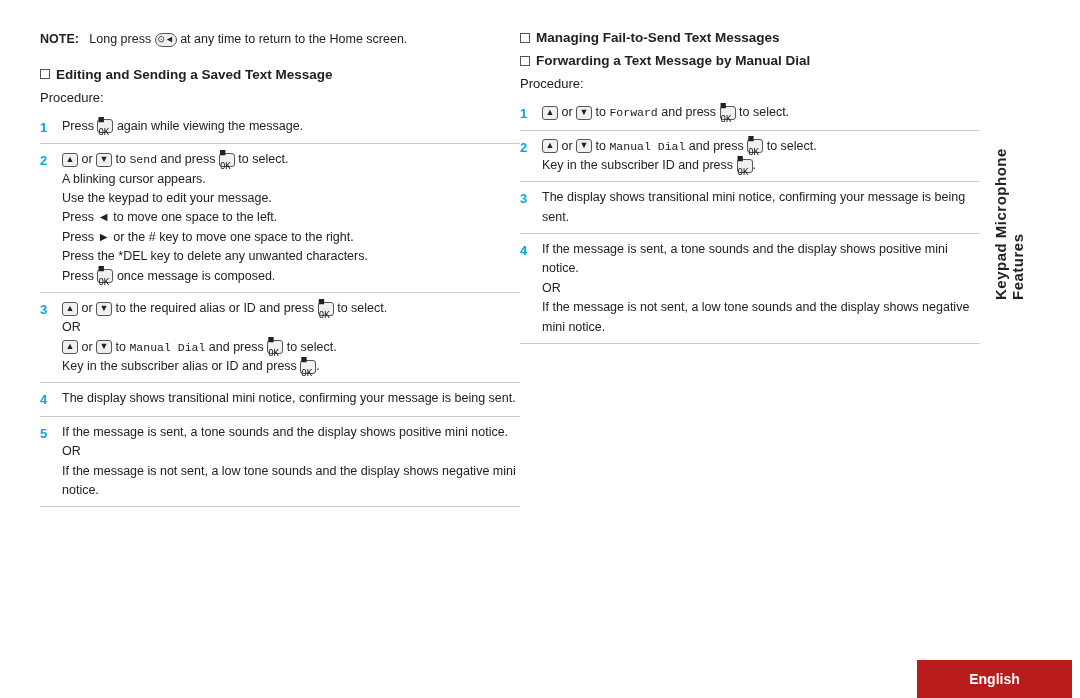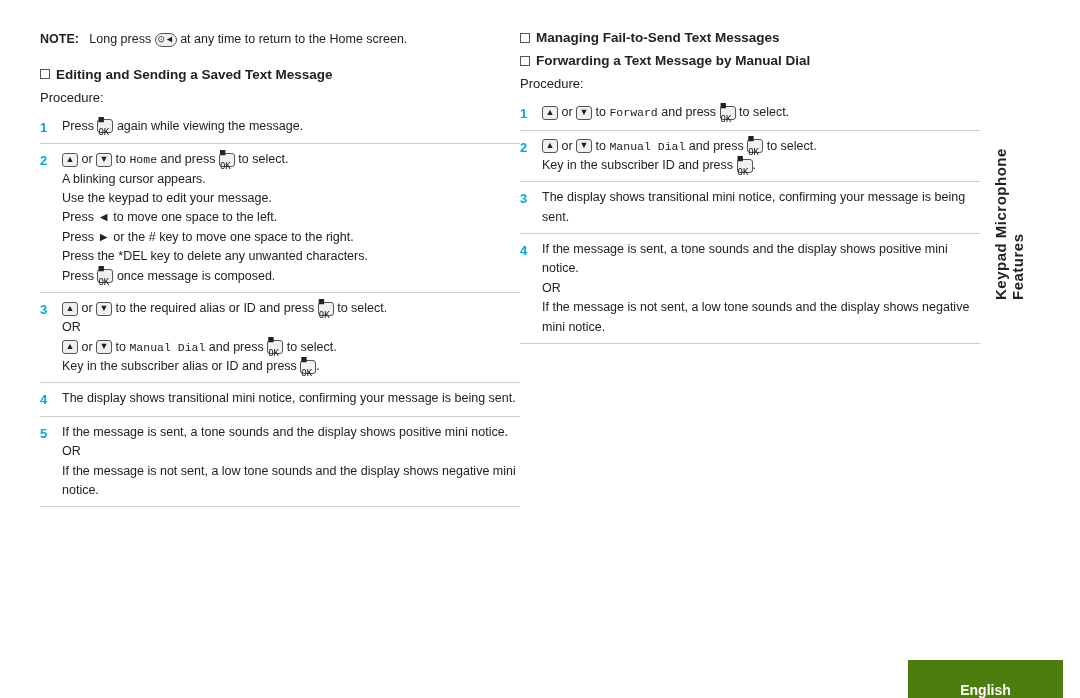--- a/index.html
+++ b/index.html
@@ -144,26 +144,26 @@
       font-weight: bold;
       color: #222;
       writing-mode: vertical-rl;
       transform: rotate(180deg);
       letter-spacing: 0.5px;
     }
 
     .english-badge {
       position: absolute;
       bottom: 0;
-      right: 17px;
+      right: 8px;
       width: 155px;
       height: 38px;
-      background: #4d7c0f;
-      display: flex;
-      align-items: flex-end;
+      background: #b91c1c;
+      display: flex;
+      align-items: center;
       justify-content: center;
     }
 
     .english-badge span {
       color: #fff;
       font-size: 14px;
       font-weight: bold;
     }
 
     .arrow-up {
@@ -250,21 +250,21 @@
             Press <span class="ok-btn">■ OK</span> again while viewing the message.
           </div>
         </li>
 
         <li class="step-item">
           <span class="step-number">2</span>
           <div class="step-content">
             <span class="arrow-up">▲</span>
             or
             <span class="arrow-down">▼</span>
-            to <span class="mono">Home</span> and press <span class="ok-btn">■ OK</span> to select.<br>
+            to <span class="mono">Send</span> and press <span class="ok-btn">■ OK</span> to select.<br>
             A blinking cursor appears.<br>
             Use the keypad to edit your message.<br>
             Press ◄ to move one space to the left.<br>
             Press ► or the # key to move one space to the right.<br>
             Press the *DEL key to delete any unwanted characters.<br>
             Press <span class="ok-btn">■ OK</span> once message is composed.
           </div>
         </li>
 
         <li class="step-item">

